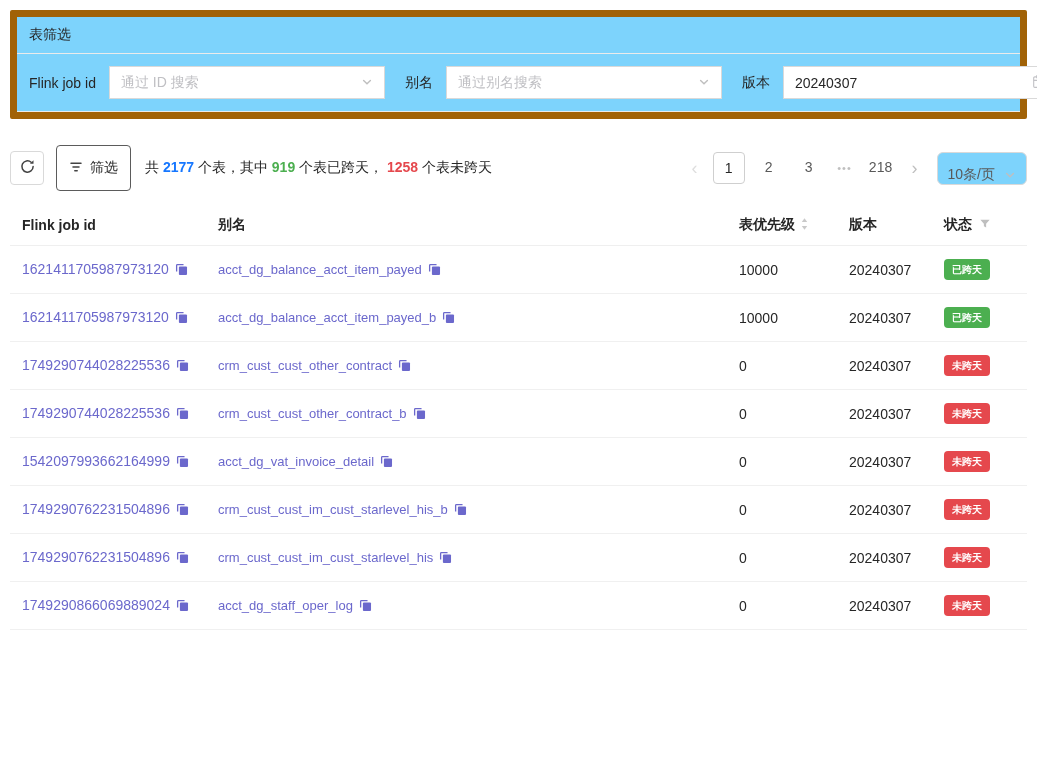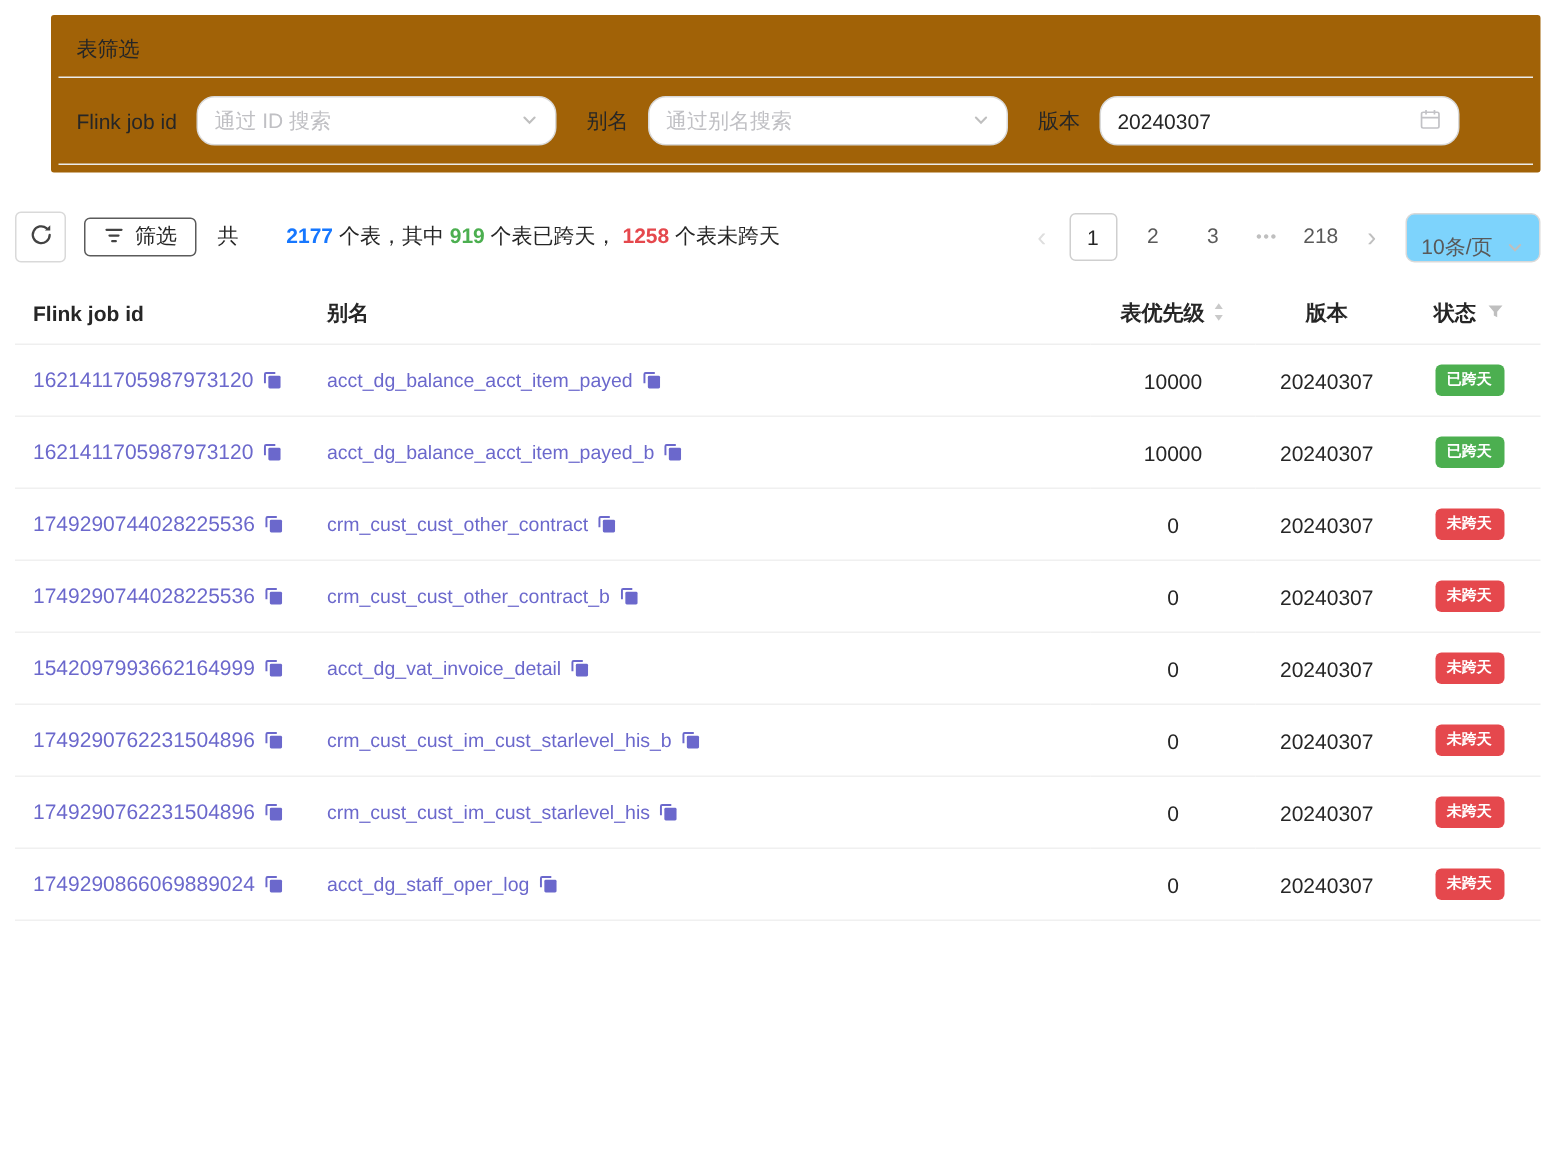--- a/index.html
+++ b/index.html
@@ -5,27 +5,27 @@
   * { box-sizing: border-box; margin: 0; padding: 0; }
   html, body { background: #fff; }
   body {
     width: 1037px; min-height: 767px;
     font-family: "Liberation Sans", "DejaVu Sans", sans-serif;
     font-size: 14px; color: #262626;
   }
   .page { padding: 10px; }
 
   
-  .card { border: 5px solid #a16207; border-radius: 2px; background: #a16207; margin-left: 24px; }
+  .card { border: 7px solid #a16207; border-radius: 2px; background: #7dd3fc; }
   .card-header { padding: 9px 12px; font-size: 14px; border-bottom: 1px solid #ebebeb; }
   .card-filters { display: flex; align-items: center; padding: 12px; gap: 20px; border-bottom: 1px solid #ebebeb; }
   .field { display: flex; align-items: center; gap: 13px; }
   .field label { color: #262626; white-space: nowrap; }
   .select, .date-wrap {
-    width: 240px; height: 33px; border: 1px solid #d9d9d9; border-radius: 12px;
+    width: 276px; height: 33px; border: 1px solid #d9d9d9; border-radius: 0;
     display: flex; align-items: center; justify-content: space-between;
     padding: 0 11px; background: #fff; cursor: pointer;
   }
   .placeholder { color: #c0c0c4; }
   .date-wrap input {
     border: none; outline: none; font: inherit; color: #262626; width: 185px; background: transparent;
   }
   .card-actions { display: flex; justify-content: flex-end; gap: 13px; padding: 7px 12px; }
   .btn {
     height: 33px; padding: 0 13px; border-radius: 4px; font-size: 14px; cursor: pointer;
@@ -33,47 +33,47 @@
   }
   .btn.primary { background: #6e5ed0; border-color: #6e5ed0; color: #fff; }
 
   
   .toolbar { display: flex; align-items: center; margin-top: 26px; }
   .icon-btn {
     width: 34px; height: 34px; border: 1px solid #d9d9d9; border-radius: 4px; background: #fff;
     display: flex; align-items: center; justify-content: center; cursor: pointer; flex: 0 0 auto;
   }
   .filter-btn {
-    margin-left: 12px; height: 26px; padding: 0 12px; border: 1px solid #5b5b5b; border-radius: 4px;
+    margin-left: 12px; height: 46px; padding: 0 12px; border: 1px solid #5b5b5b; border-radius: 4px;
     background: #fff; display: flex; align-items: center; gap: 7px; font-size: 14px; color: #262626; cursor: pointer;
   }
   .summary { margin-left: 14px; white-space: nowrap; }
   .summary b { font-weight: bold; }
-  .c-blue { color: #1677ff; margin-left: 28px; }
+  .c-blue { color: #1677ff; }
   .c-green { color: #4caf50; }
   .c-red { color: #e5484d; }
   .spacer { flex: 1; }
 
   
   .pagination { display: flex; align-items: center; list-style: none; gap: 8px; color: #595959; }
   .page-arrow { min-width: 20px; text-align: center; font-size: 18px; color: #bfbfbf; cursor: pointer; line-height: 32px; }
   .page-arrow.disabled { color: #dedede; cursor: default; }
   .page-item { min-width: 32px; height: 32px; line-height: 31px; text-align: center; border-radius: 4px; cursor: pointer; background: #fff; }
   .page-item.active { border: 1px solid #cfcfcf; color: #262626; }
   .page-ellipsis { color: #bfbfbf; font-size: 11px; letter-spacing: 1px; min-width: 24px; text-align: center; cursor: pointer; line-height: 32px; }
   .page-size {
     height: 33px; border: 1px solid #d9d9d9; border-radius: 6px; background: #7dd3fc;
     display: flex; align-items: flex-end; gap: 9px; padding: 0 10px; cursor: pointer; margin-left: 4px;
   }
 
   
   table.data-table { width: 100%; border-collapse: collapse; margin-top: 14px; table-layout: fixed; }
   th { font-weight: bold; text-align: left; padding: 11px 12px; border-bottom: 1px solid #efefef; font-size: 14px; color: #262626; }
   td { padding: 13px 12px; border-bottom: 1px solid #f0f0f0; font-size: 14px; vertical-align: middle; }
-  th.r, td.r { text-align: center; }
+  th.r, td.r { text-align: left; }
   .link { color: #6b68cc; text-decoration: none; cursor: pointer; }
   td.cell-alias .link { font-size: 13px; }
   .copy-icon { color: #6b68cc; margin-left: 6px; cursor: pointer; display: inline-block; vertical-align: -2px; }
   .sorter { display: inline-block; margin-left: 5px; vertical-align: -2px; }
   .th-filter { display: inline-block; margin-left: 7px; vertical-align: -1px; cursor: pointer; }
   .badge { display: inline-block; padding: 3px 8px; border-radius: 4px; color: #fff; font-size: 10px; line-height: 1.5; white-space: nowrap; font-weight: bold; }
   .badge.crossed { background: #4caf50; }
   .badge.uncrossed { background: #e5484d; }
 </style>
 </head>

